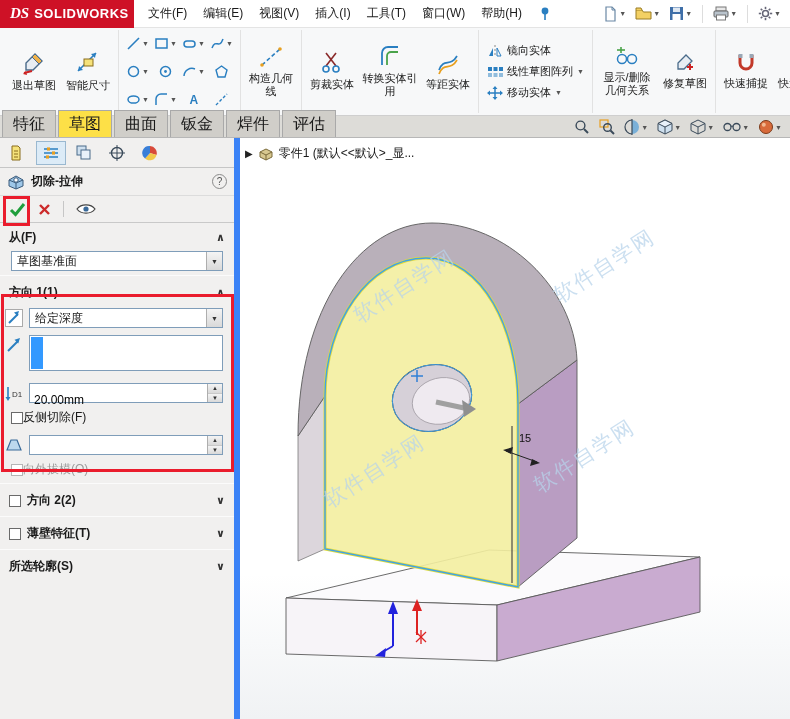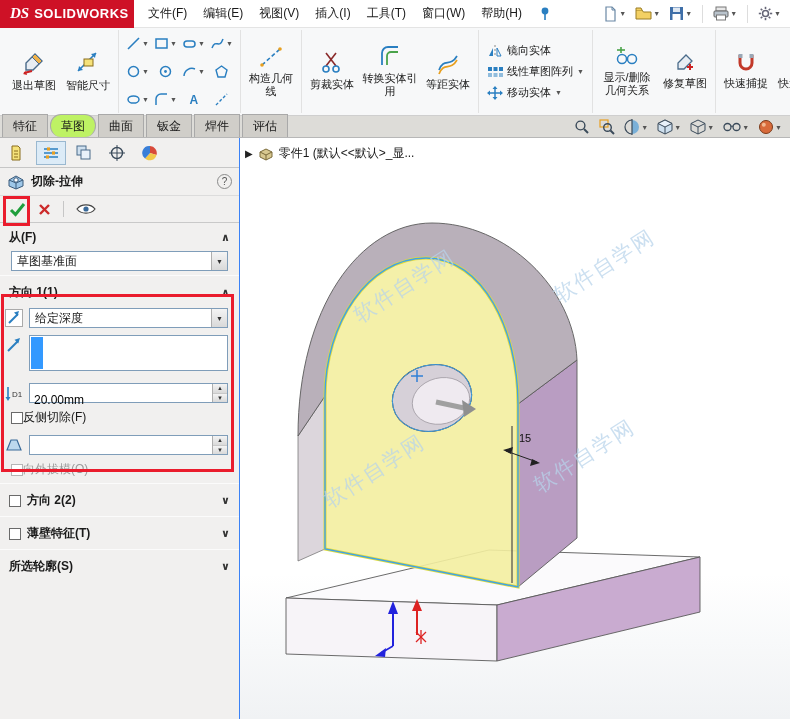--- a/index.html
+++ b/index.html
@@ -24,30 +24,30 @@
   .rgroup { display:flex; align-items:center; padding:0 5px; border-right:1px solid #e2e2e2; gap:4px; flex:0 0 auto; }
   .rbig { display:flex; flex-direction:column; align-items:center; justify-content:center; width:50px; gap:3px; font-size:11px; text-align:center; line-height:1.2; padding:2px 0; }
   .rwide { width:58px; }
   .rgrid { display:grid; grid-template-columns:repeat(4,27px); grid-auto-rows:27px; gap:1px; }
   .rtool { display:flex; align-items:center; justify-content:center; gap:1px; }
   .rlist { display:flex; flex-direction:column; gap:4px; }
   .rlistitem { display:flex; align-items:center; gap:4px; font-size:11px; padding:1px 3px; white-space:nowrap; }
 
   
   .tabrow { height:22px; background:#dddcd8; display:flex; align-items:flex-end; border-bottom:1px solid #b7b7b7; position:relative; }
-  .tab { padding:3px 10px 2px; background:#d0cec9; border:1px solid #a9a9a9; border-bottom:none; margin-left:2px; font-size:12px; white-space:nowrap; }
-  .tab.active { background:#bef264;border-radius:11px; }
+  .tab { padding:3px 10px 2px; background:#d0cec9; border:1px solid #a9a9a9; border-bottom:none; margin-left:2px; font-size:16px; white-space:nowrap; }
+  .tab.active { background:#fde047; }
   .headsup { position:absolute; right:8px; top:1px; height:20px; display:flex; align-items:center; gap:9px; }
   .huitem { display:flex; align-items:center; gap:1px; }
 
   
   .main { display:flex; height:581px; }
 
   
-  .pm { width:240px; background:#f1f0ef; border-right:1px solid #3b82f6; position:relative; flex:0 0 auto; }
+  .pm { width:240px; background:#f1f0ef; border-right:6px solid #3b82f6; position:relative; flex:0 0 auto; }
   .pm-tabs { height:30px; display:flex; align-items:center; gap:3px; padding:2px 3px; border-bottom:1px solid #c6c6c6; background:#f1f0ef; }
   .pm-tab { width:30px; height:24px; display:flex; align-items:center; justify-content:center; border:1px solid transparent; }
   .pm-tab.active { background:#dcebf7; border:1px solid #9ab8d0; }
   .pm-header { display:flex; align-items:center; gap:6px; padding:5px 7px; }
   .pm-title { font-weight:bold; }
   .help { margin-left:auto; width:15px; height:15px; border:1px solid #8a8a8a; border-radius:50%; color:#555; font-size:10px; display:flex; align-items:center; justify-content:center; }
   .pm-actions { display:flex; align-items:center; gap:12px; padding:5px 9px; border-top:1px solid #dcdcdc; border-bottom:1px solid #c9c9c9; }
   .vsep { width:1px; height:16px; background:#c6c6c6; }
   .sec { display:flex; align-items:center; padding:6px 9px 5px; font-weight:bold; }
   .chev { margin-left:auto; color:#333; font-size:11px; }

